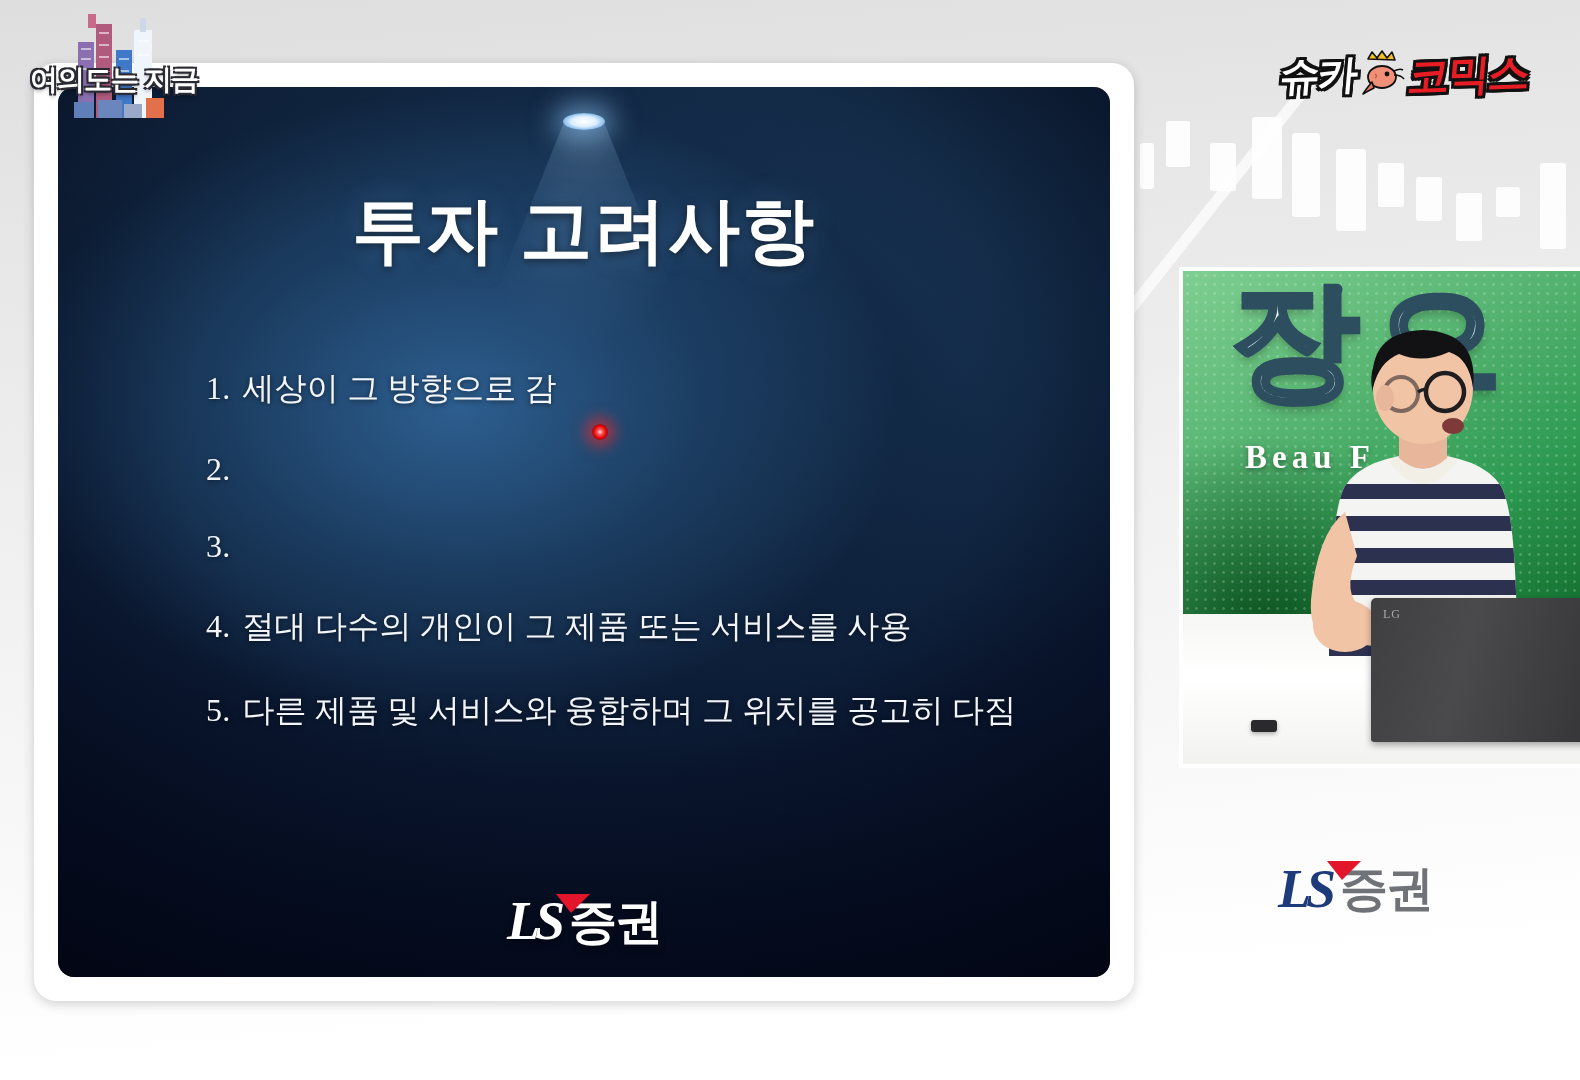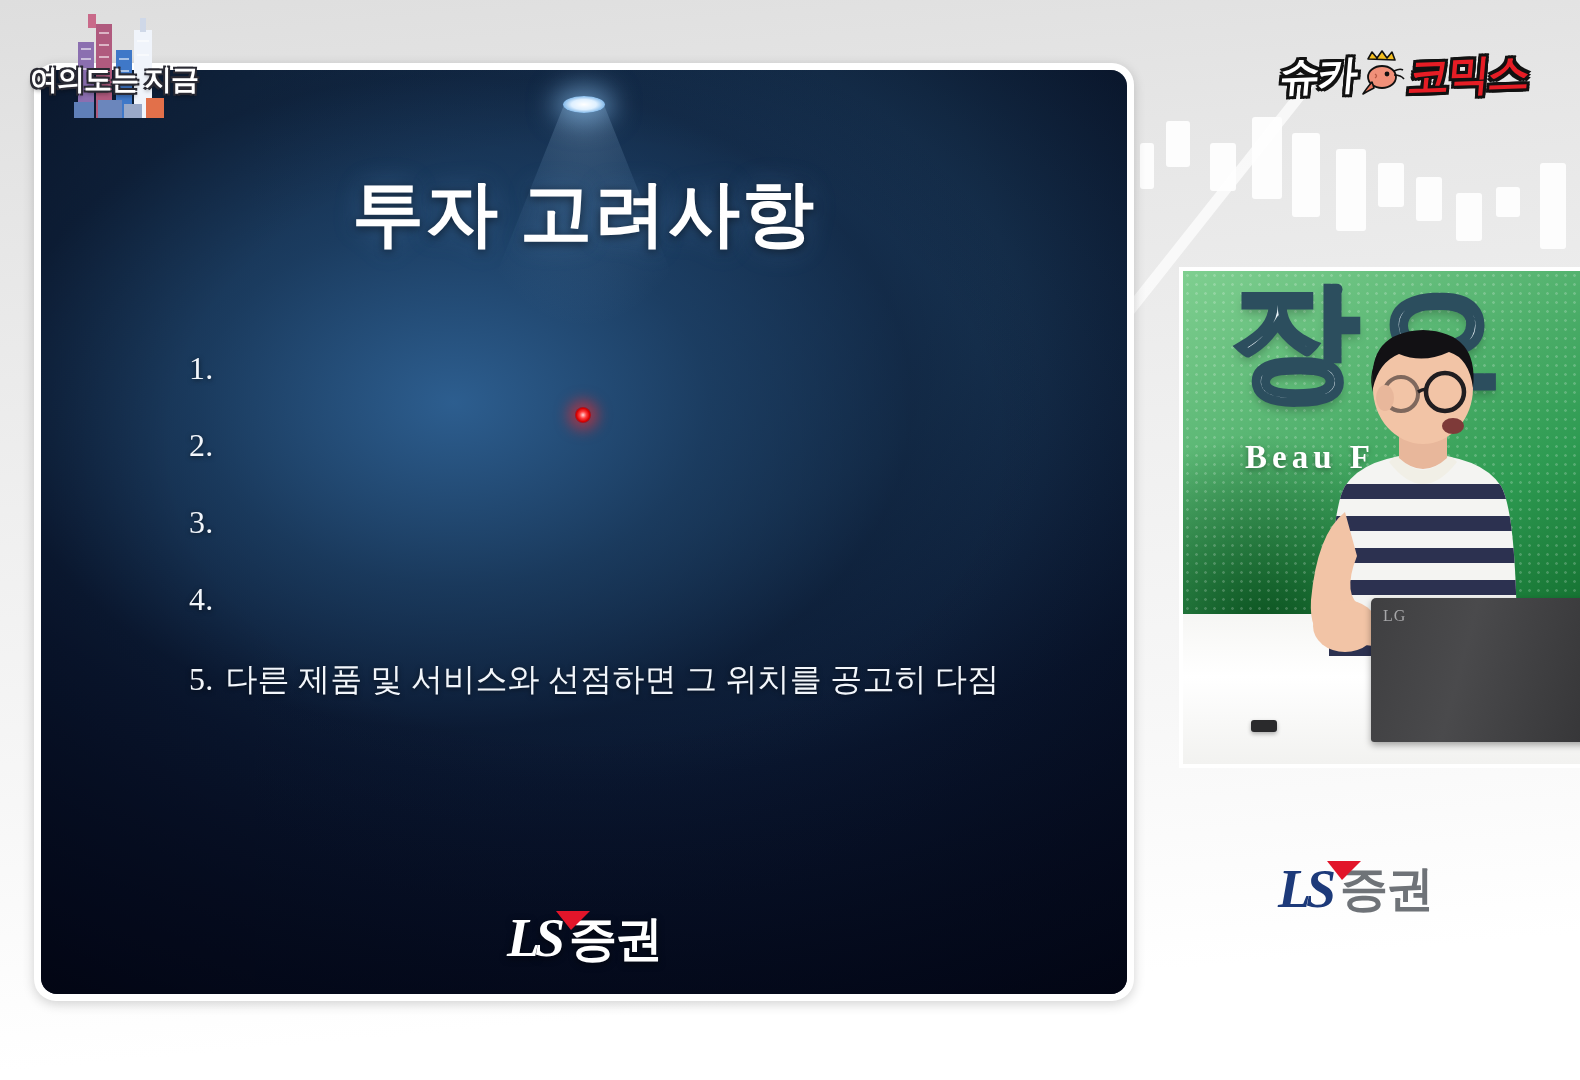--- a/index.html
+++ b/index.html
@@ -115,21 +115,21 @@
 
   
   .slide-frame {
     position: absolute;
     left: 34px;
     top: 63px;
     width: 1100px;
     height: 938px;
     border-radius: 22px;
     background: #ffffff;
-    padding: 7px;
+    padding: 24px;
     box-sizing: border-box;
     box-shadow: 0 3px 12px rgba(0,0,0,.18);
     z-index: 10;
   }
   .slide {
     position: relative;
     width: 100%;
     height: 100%;
     border-radius: 16px;
     overflow: hidden;
@@ -315,21 +315,21 @@
     width: 232px;
     height: 144px;
     background: linear-gradient(105deg, #3f3f41 0%, #4a4a4c 40%, #343436 100%);
     border-radius: 5px 5px 3px 3px;
     box-shadow: 0 3px 7px rgba(0,0,0,.35);
   }
   .cam-laptop .lg-badge {
     position: absolute;
     left: 12px;
     top: 9px;
-    font-size: 16px;
+    font-size: 12px;
     color: #b9b9bb;
     letter-spacing: 1px;
     opacity: .85;
   }
   .cam-remote {
     position: absolute;
     left: 68px;
     bottom: 32px;
     width: 26px;
     height: 12px;
@@ -415,33 +415,35 @@
     <div class="slide">
 
       <div class="light-cone"></div>
       <div class="spotlight"></div>
 
       <div class="slide-title">투자 고려사항</div>
 
       <div class="bullet-list">
         <div class="bullet-row">
           <span class="num">1.</span>
+          <span>세상이 그 방향으로 감</span>
         </div>
         <div class="bullet-row">
           <span class="num">2.</span>
         </div>
         <div class="bullet-row">
           <span class="num">3.</span>
         </div>
         <div class="bullet-row">
           <span class="num">4.</span>
+          <span>절대 다수의 개인이 그 제품 또는 서비스를 사용</span>
         </div>
         <div class="bullet-row">
           <span class="num">5.</span>
-          <span>다른 제품 및 서비스와 선점하면 그 위치를 공고히 다짐</span>
+          <span>다른 제품 및 서비스와 융합하며 그 위치를 공고히 다짐</span>
         </div>
       </div>
 
       <div class="laser-dot"></div>
 
       <div class="slide-logo ls-logo">
         <span class="ls-mark">LS</span>
         <span class="ls-chevron"></span>
         <span class="ls-word">증권</span>
       </div>

